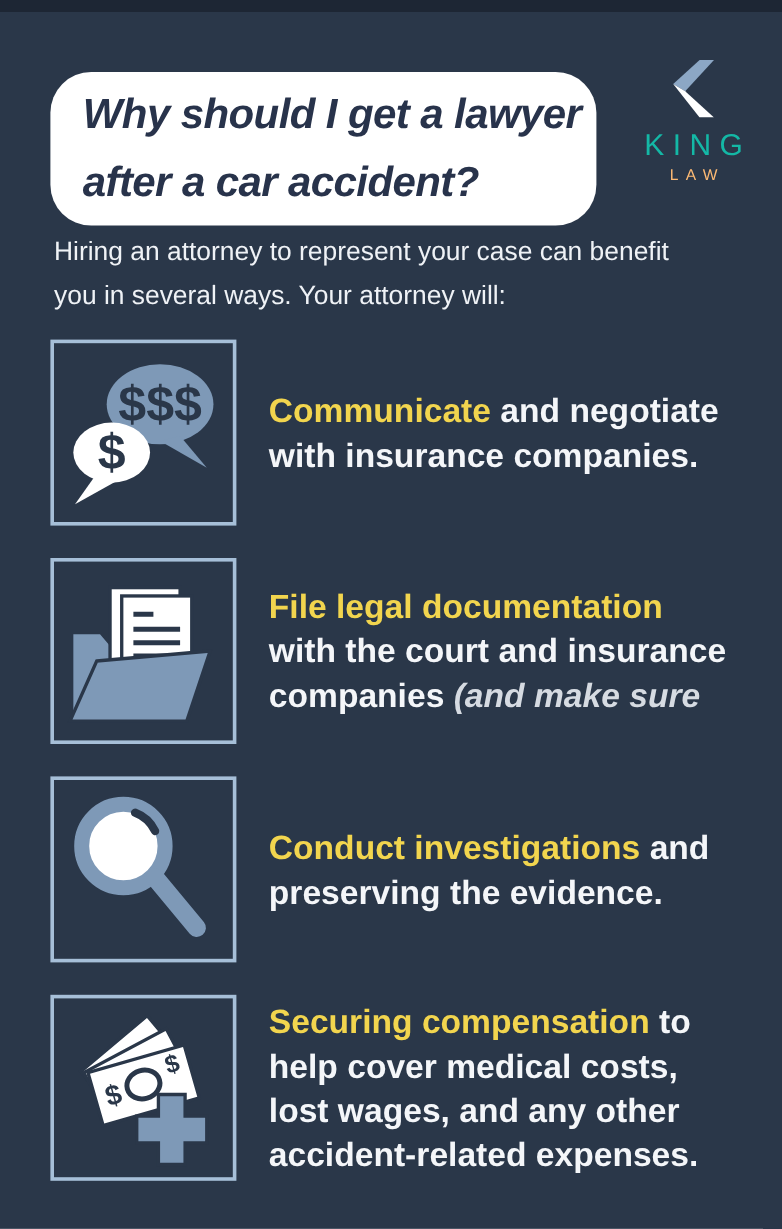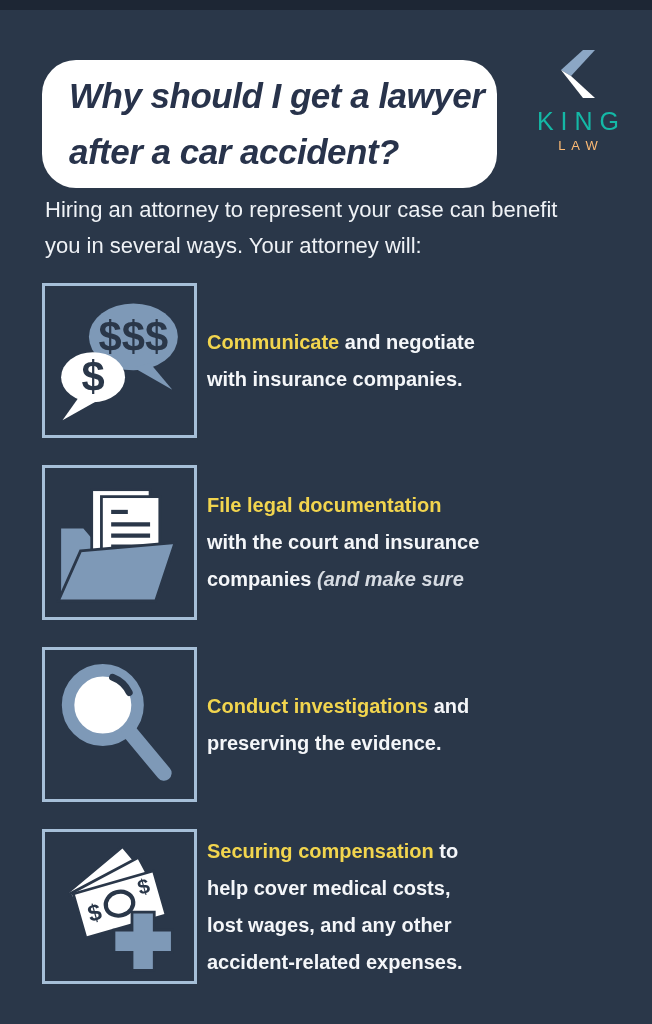--- a/index.html
+++ b/index.html
@@ -21,21 +21,21 @@
   .intro{position:absolute;left:45px;top:192px;width:590px;font-size:22px;line-height:36px;
     font-weight:400;color:#EFF2F6;}
   .intro div{white-space:pre;}
 
   
   .rows{position:absolute;left:42px;top:283px;width:578px;}
   .row{display:flex;align-items:center;margin-bottom:27px;min-height:155px;}
   .icon-box{flex:0 0 auto;width:155px;height:155px;box-sizing:border-box;border:3px solid #A6BFD8;
     padding:5px;}
   .icon-box svg{width:100%;height:100%;display:block;}
-  .copy{margin-left:10px;font-size:20px;line-height:37px;font-weight:700;color:#F4F6F9;}
+  .copy{margin-left:27px;font-size:28px;line-height:37px;font-weight:700;color:#F4F6F9;}
   .copy .line{white-space:pre;}
   .hl{color:#F2D54E;}
   .it{font-weight:700;font-style:italic;color:#D6DBE2;}
 </style>
 </head>
 <body>
 
 <div class="canvas">
   <div class="top-strip"></div>
 

